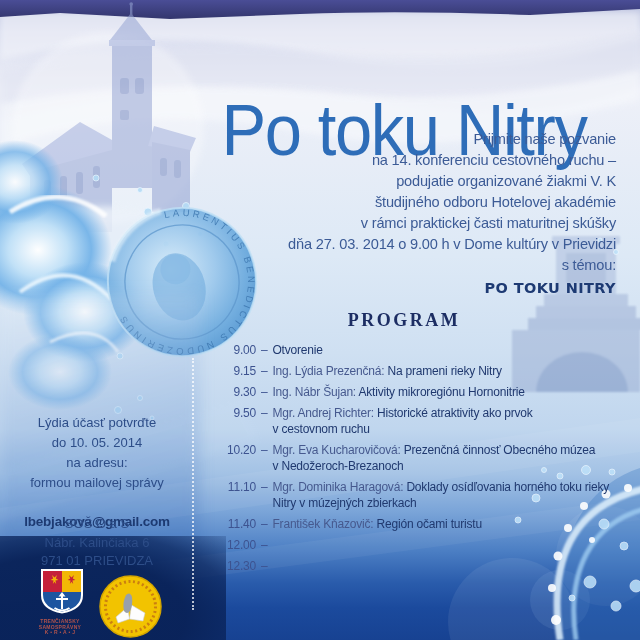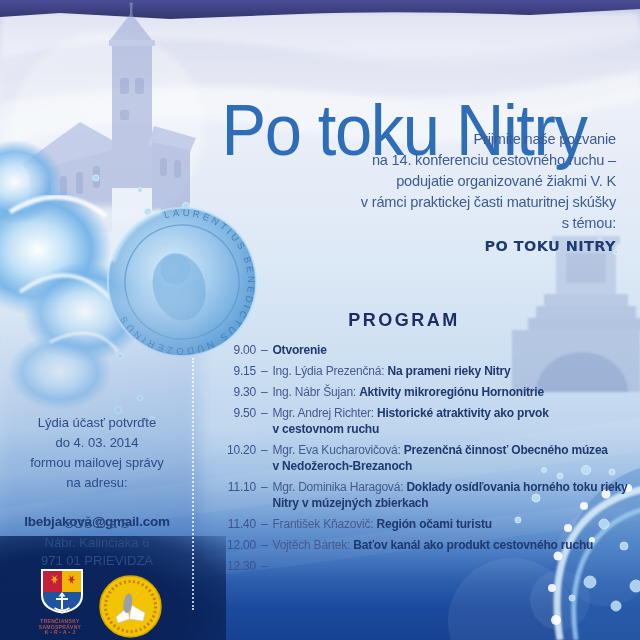--- a/index.html
+++ b/index.html
@@ -32,29 +32,29 @@
   .invitation{
     top:129px;left:192px;width:424px;text-align:right;
     font-size:14.6px;line-height:21px;color:#3c5b96;letter-spacing:-0.2px;
   }
   .theme{
     margin-top:2px;font-family:"DejaVu Sans",sans-serif;font-weight:bold;
     font-size:14.5px;color:#1d3a73;letter-spacing:.4px;
   }
   .program-heading{
     top:310px;left:198px;width:412px;text-align:center;
-    font-family:Liberation Sans, sans-serif;font-weight:bold;
+    font-family:Liberation Serif, serif;font-weight:bold;
     font-size:18px;letter-spacing:2.5px;color:#1c2d63;
   }
   .program{top:342px;left:210px;width:410px;font-size:12px;letter-spacing:-0.2px;color:#46598e;}
   .program-row{display:flex;margin-bottom:5px;line-height:16px;}
   .time{flex:none;width:46px;text-align:right;color:#3d5390;}
   .dash{flex:none;margin:0 5px;color:#3d5390;}
   .desc{white-space:pre;}
-  .topic{font-weight:bold;color:#20396f;}
+  .topic{font-weight:normal;color:#20396f;}
   .rsvp{top:413px;left:6px;width:182px;text-align:center;font-size:13px;line-height:20px;color:#2d4d88;}
   .email{margin-top:19px;font-weight:bold;font-size:13.5px;color:#1d3a72;letter-spacing:-0.2px;}
   .school{top:515px;left:6px;width:182px;text-align:center;font-size:13px;line-height:18.5px;color:#2d4d88;}
   .logos{position:absolute;left:0;top:566px;width:200px;height:74px;z-index:6;}
   .coat{position:absolute;left:40px;top:2px;width:44px;}
   .coat-caption{
     margin-top:1px;width:56px;margin-left:-8px;text-align:center;
     font-size:5px;line-height:5.6px;letter-spacing:.3px;font-weight:bold;color:#b0534d;
   }
   .emblem{position:absolute;left:99px;top:9px;}
@@ -220,21 +220,23 @@
 
   <div class="left-wash"></div>
   <div class="corner-dark"></div>
 
   <h1 class="txt title">Po toku Nitry</h1>
 
   <div class="txt invitation">
     <div>Prijmite naše pozvanie</div>
     <div>na 14. konferenciu cestovného ruchu –</div>
     <div>podujatie organizované žiakmi V. K</div>
+    <div>študijného odboru Hotelovej akadémie</div>
     <div>v rámci praktickej časti maturitnej skúšky</div>
+    <div>dňa 27. 03. 2014 o 9.00 h v Dome kultúry v Prievidzi</div>
     <div>s témou:</div>
     <div class="theme">PO TOKU NITRY</div>
   </div>
 
   <div class="txt program-heading">PROGRAM</div>
 
   <div class="txt program">
     <div class="program-row">
         <span class="time">9.00</span>
         <span class="dash">–</span>
@@ -269,33 +271,32 @@
 Nitry v múzejných zbierkach</span></div>
       </div>
     <div class="program-row">
         <span class="time">11.40</span>
         <span class="dash">–</span>
         <div class="desc"><span class="speaker">František Kňazovič: </span><span class="topic">Región očami turistu</span></div>
       </div>
     <div class="program-row">
         <span class="time">12.00</span>
         <span class="dash">–</span>
-        <div class="desc"><span class="speaker">Vojtěch Bártek: </span><span class="topic">Baťov kanál ako produkt cestovného ruchu</span></div>
       </div>
     <div class="program-row">
         <span class="time">12.30</span>
         <span class="dash">–</span>
       </div>
   </div>
 
   <div class="txt rsvp">
     <div>Lýdia účasť potvrďte</div>
-    <div>do 4. 03. 2014</div>
+    <div>do 10. 05. 2014</div>
+    <div>na adresu:</div>
     <div>formou mailovej správy</div>
-    <div>na adresu:</div>
     <div class="email">lbebjakova@gmail.com</div>
   </div>
 
   <div class="txt school">
     <div>SOŠ O a S</div>
     <div>Nábr. Kalinčiaka 6</div>
     <div>971 01 PRIEVIDZA</div>
   </div>
 
   <div class="logos">

